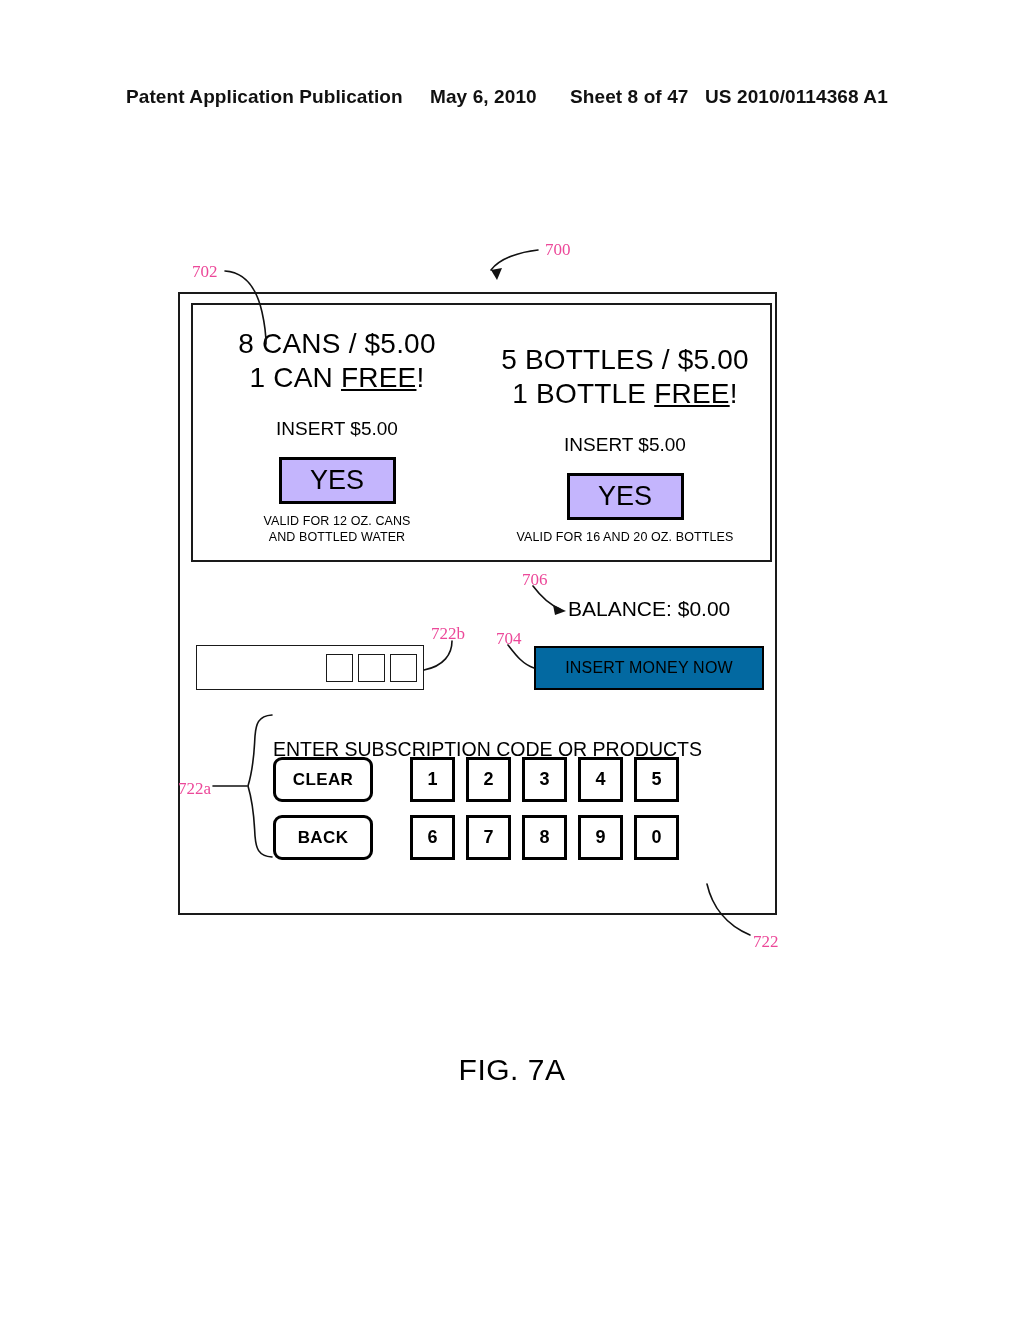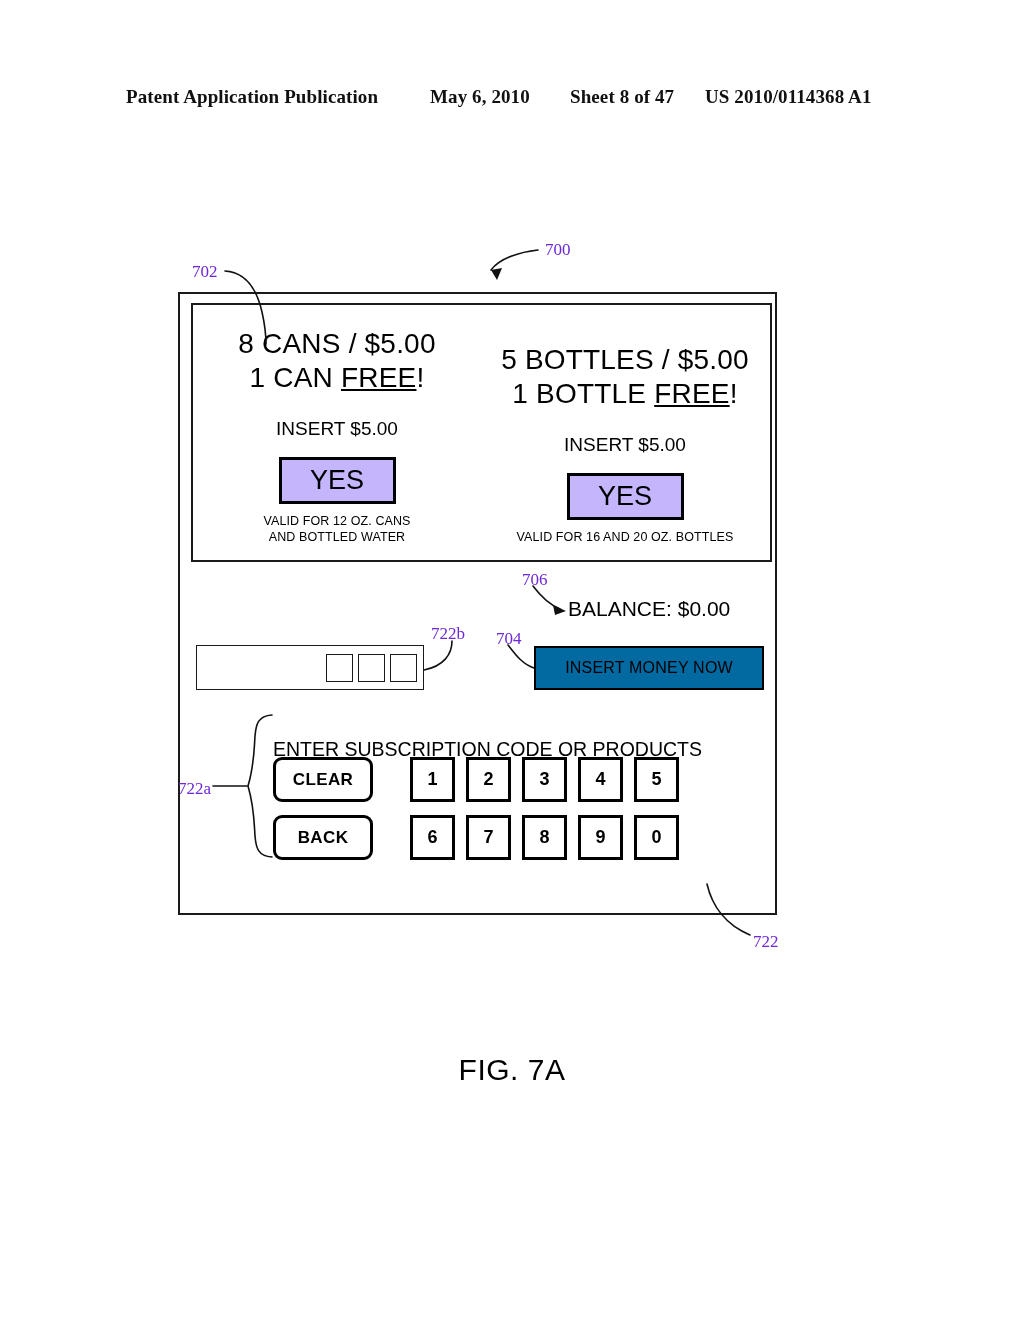--- a/index.html
+++ b/index.html
@@ -17,21 +17,21 @@
     overflow: hidden;
   }
 
   
   .pub-header {
     position: absolute;
     left: 0;
     top: 86px;
     width: 1024px;
     height: 26px;
-    font-family: Liberation Serif, serif;
+    font-family: Liberation Sans, sans-serif;
     font-weight: bold;
     font-size: 19px;
     letter-spacing: 0.1px;
     color: #111;
   }
   .pub-header > span { position: absolute; white-space: nowrap; top: 0; }
   .ph-left   { left: 126px; }
   .ph-date   { left: 430px; }
   .ph-sheet  { left: 570px; }
   .ph-number { left: 705px; }
@@ -206,21 +206,21 @@
     text-align: center;
     font-size: 30px;
     letter-spacing: 0.5px;
   }
 
   
   .ref {
     position: absolute;
     font-family: "Liberation Serif", serif;
     font-size: 17px;
-    color: #6d28d9;
+    color: #ec4899;
     white-space: nowrap;
   }
   .ref-700  { left: 545px; top: 240px; }
   .ref-702  { left: 192px; top: 262px; }
   .ref-706  { left: 522px; top: 570px; }
   .ref-704  { left: 496px; top: 629px; }
   .ref-722b { left: 431px; top: 624px; }
   .ref-722a { left: 178px; top: 779px; }
   .ref-722  { left: 753px; top: 932px; }
 

